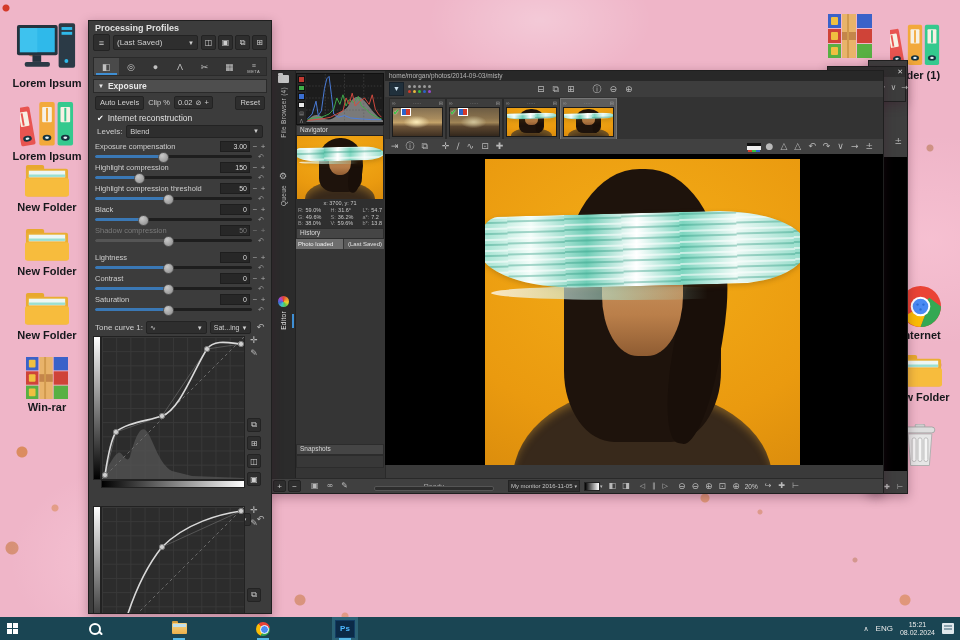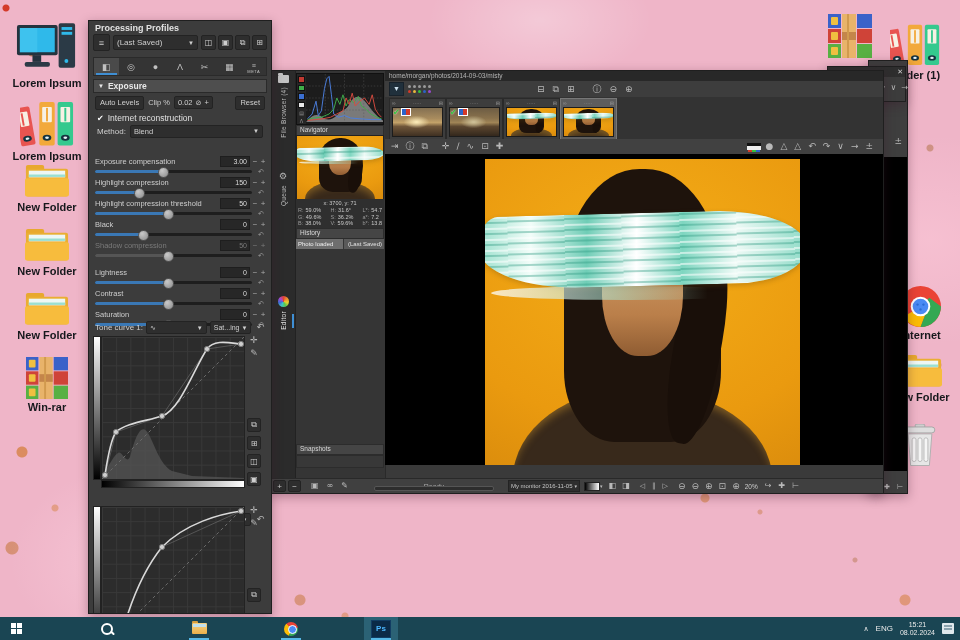--- a/index.html
+++ b/index.html
@@ -52,21 +52,21 @@
   #pp-exphdr{position:absolute;left:4px;top:58px;right:4px;height:12px;background:#4e4e4e;border:1px solid #2a2a2a;
     display:flex;align-items:center;padding:0 4px;font-weight:bold;font-size:8.5px;color:#e8e8e8;gap:4px;}
   #pp-ctrlrow{position:absolute;left:6px;top:75px;right:6px;height:13px;display:flex;align-items:center;gap:4px;font-size:8px;}
   .btn-sm{height:12px;padding:0 4px;font-size:7.5px;}
   #pp-cliprow-box{height:11px;padding:0 3px;font-size:7.5px;display:flex;align-items:center;gap:3px;}
   #pp-chkrow{position:absolute;left:8px;top:92px;display:flex;align-items:center;gap:4px;font-size:8.5px;color:#e0e0e0;}
   #pp-chkrow .chk{color:#fff;font-size:8px;}
   #pp-methodrow{position:absolute;left:8px;top:104px;right:8px;height:12px;display:flex;align-items:center;gap:4px;font-size:8px;color:#cfcfcf;}
   #pp-method-select{flex:1;height:11px;display:flex;align-items:center;padding:0 3px;font-size:7.5px;}
   #pp-method-select .caret{margin-left:auto;font-size:6px;}
-  #pp-sliders{position:absolute;left:6px;top:120px;right:5px;margin-top:15px;}
+  #pp-sliders{position:absolute;left:6px;top:120px;right:5px;}
   .sl-row{height:21px;position:relative;}
   .sl-row.gap{margin-top:6px;}
   .sl-top{display:flex;align-items:center;height:11px;}
   .sl-label{font-size:7.5px;color:#cdcdcd;flex:1;white-space:nowrap;overflow:hidden;}
   .sl-val{background:#272727;border:1px solid #1e1e1e;color:#ddd;font-size:7px;min-width:24px;text-align:right;padding:0 2px;height:9px;line-height:9px;}
   .sl-pm{font-size:8px;color:#aaa;margin-left:2px;width:6px;text-align:center;}
   .sl-bot{display:flex;align-items:center;height:9px;}
   .sl-track{position:relative;flex:1;height:3px;background:#1e1e1e;border-radius:2px;margin-right:6px;}
   .sl-fill{position:absolute;left:0;top:0;bottom:0;background:#3a78b5;border-radius:2px;}
   .sl-knob{position:absolute;top:50%;width:9px;height:9px;margin:-4.5px 0 0 -4.5px;background:radial-gradient(circle at 35% 30%,#c9c9c9,#8a8a8a);border:1px solid #555;border-radius:50%;}
@@ -154,21 +154,21 @@
   #mini-toolbar{left:827px;top:66px;width:77px;height:34px;z-index:6;background:#3c3c3c;}
   #mt-titlebar{height:10px;background:#2e2e2e;display:flex;align-items:center;padding:0 2px;font-size:5.5px;color:#bbb;}
   #mt-close{margin-left:auto;font-size:7px;color:#ccc;}
   #mt-icons{display:flex;align-items:center;height:22px;padding:0 2px;gap:1px;}
   
   #caption{position:absolute;left:327px;top:521px;width:551px;height:59px;background:#fdf8f9;z-index:30;
     box-shadow:0 3px 9px rgba(140,70,95,.35);display:flex;align-items:center;justify-content:center;
     font-size:27px;color:#3d3d44;}
   
   #taskbar{position:absolute;left:0;bottom:0;width:960px;height:23px;background:#1a4553;z-index:40;display:flex;align-items:center;}
-  .tb-cell{width:34px;height:23px;display:flex;align-items:center;justify-content:center;position:relative;}
+  .tb-cell{width:26px;height:23px;display:flex;align-items:center;justify-content:center;position:relative;}
   .tb-cell.lined::after{content:'';position:absolute;left:7px;right:7px;bottom:0;height:2px;background:#56b8e6;}
   .tb-cell.active{background:#2b6275;}
   .win-logo{width:12px;height:12px;display:grid;grid-template-columns:5px 5px;grid-template-rows:5px 5px;gap:1px;}
   .win-logo i{background:#fff;display:block;}
   .search-glass{width:8px;height:8px;border:2px solid #fff;border-radius:50%;position:relative;}
   .search-glass::after{content:'';position:absolute;left:7px;top:7px;width:5px;height:2px;background:#fff;transform:rotate(45deg);border-radius:1px;}
   .tb-folder{width:15px;height:11px;background:linear-gradient(#f6d283,#eab04b);border-radius:1px;position:relative;}
   .tb-folder::before{content:'';position:absolute;top:-2px;left:0;width:6px;height:2px;background:#d99e3c;border-radius:1px 1px 0 0;}
   .tb-folder::after{content:'';position:absolute;top:1px;left:1px;right:1px;height:3px;background:#bfe0ee;}
   .tb-chrome{width:14px;height:14px;border-radius:50%;background:conic-gradient(from -40deg,#ea4335 0 33%,#34a853 33% 66%,#fbbc05 66%);position:relative;}
@@ -683,21 +683,21 @@
         <span style="font-size:7px;">⊘</span>
         <span>+</span>
       </span>
       <span class="btn-dark btn-sm" style="margin-left:auto;">Reset</span>
     </div>
     <div id="pp-chkrow">
       <span class="chk">✔</span>
       <span>Internet reconstruction</span>
     </div>
     <div id="pp-methodrow">
-      <span>Method:</span>
+      <span>Levels:</span>
       <span class="btn-dark" id="pp-method-select">
         <span>Blend</span>
         <span class="caret">▼</span>
       </span>
     </div>
     <div id="pp-sliders">
         <div class="sl-row">
           <div class="sl-top">
             <span class="sl-label">Exposure compensation</span>
     <span class="sl-val">3.00</span>

